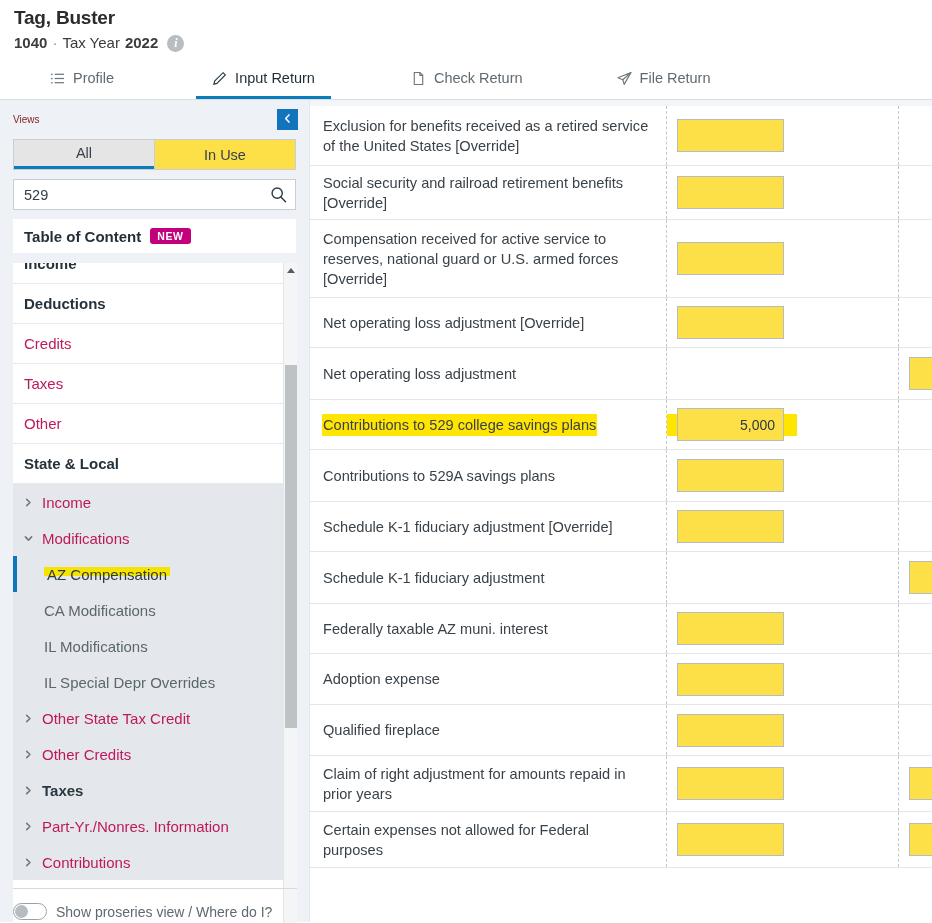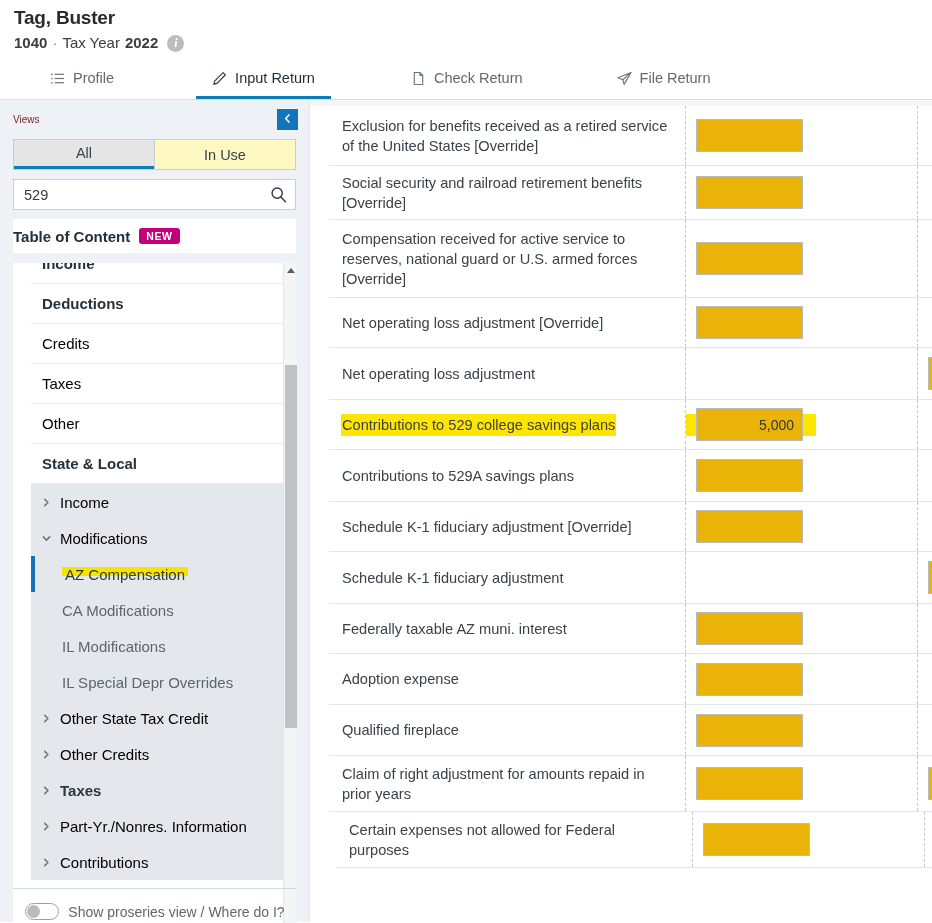--- a/index.html
+++ b/index.html
@@ -81,63 +81,63 @@
   .collapse-btn svg { width: 9px; height: 11px; }
 
   .segmented {
     display: flex; margin: 5px 13px 0 13px;
     height: 31px; background: #ffffff;
     border: 1px solid #c8ced4;
   }
   .seg {
     flex: 1; display: flex; align-items: center; justify-content: center;
     font-size: 14.5px; color: #37434c; cursor: pointer;
-    position: relative; background: #fef9c3;
+    position: relative; background: #fde047;
   }
   .seg.active { border-bottom: 3px solid #0c7dbb; background: #e5e5e5; }
   .seg + .seg { border-left: 1px solid #c8ced4; }
 
   .search-wrap {
     margin: 9px 13px 0 13px; height: 31px;
     background: #ffffff; border: 1px solid #c8ced4;
     display: flex; align-items: center; padding: 0 8px 0 10px;
   }
   .search-input {
     flex: 1; border: none; outline: none;
     font-size: 14.5px; color: #333c43;
     font-family: "Liberation Sans", sans-serif; background: transparent;
   }
   .search-icon { width: 17px; height: 17px; color: #2d3940; flex: 0 0 17px; }
   .search-icon svg { width: 100%; height: 100%; display: block; }
 
   .toc-row {
     margin: 9px 13px 0 13px; background: #ffffff;
     height: 34px; display: flex; align-items: center;
-    gap: 9px;
+    padding-left: 11px; gap: 9px;
   }
   .toc-title { font-size: 15px; font-weight: bold; color: #23303a; }
   .badge-new {
     background: #c2007b; color: #ffffff;
     font-size: 10.5px; font-weight: bold; letter-spacing: 0.6px;
     padding: 2px 7px 2px 7px; border-radius: 3px; line-height: 12px;
   }
 
   
   .tree-wrap {
     position: absolute; left: 13px; top: 163px;
     width: 284px; height: 724px;
     background: #ffffff; overflow: hidden;
   }
   .tree-scroll-area { position: absolute; left:0; top:0; width: 270px; height: 100%; }
-  .tree-inner { position: absolute; left: 18px; top: -19px; width: 270px; }
+  .tree-inner { position: absolute; left: 0; top: -19px; width: 270px; }
 
   .node {
     height: 40px; display: flex; align-items: center;
     padding-left: 11px; border-bottom: 1px solid #e6eaed;
-    font-size: 15px; color: #000000; cursor: pointer;
+    font-size: 15px; color: #be185d; cursor: pointer;
     position: relative; background: #ffffff;
   }
   .node.bold { font-weight: bold; color: #26323b; }
   .node.group {
     background: #e4e8ec; border-bottom: none;
     padding-left: 11px; gap: 9px; height: 36px;
   }
   .node.child {
     background: #e4e8ec; border-bottom: none;
     padding-left: 31px; height: 36px; color: #5c666d;
@@ -175,39 +175,38 @@
   .sb-thumb {
     position: absolute; left: 1px; width: 12px;
     top: 102px; height: 363px; background: #bfc2c5;
   }
 
   .sidebar-footer {
     position: absolute; left: 13px; bottom: 0; width: 284px;
     border-top: 1px solid #d4dade; padding-top: 12px;
     display: flex; align-items: center; gap: 9px; height: 34px;
     overflow: hidden;
-    justify-content: center;
   }
   .toggle-sw {
     width: 34px; height: 17px; border-radius: 9px;
     background: #ffffff; border: 1px solid #9aa2a8; position: relative;
     flex: 0 0 34px;
   }
   .toggle-sw::after {
     content: ""; position: absolute; left: 1px; top: 1px;
     width: 13px; height: 13px; border-radius: 50%; background: #b6bcc1;
   }
   .footer-text { font-size: 14px; color: #5e6970; white-space: nowrap; }
 
   
   .main {
     flex: 1; background: #ffffff; position: relative; overflow: hidden;
   }
   .main-topstrip { height: 6px; background: #f3f5f8; }
-  .grid { position: relative; padding-left: 19px; }
+  .grid { position: relative; }
   .grid-row {
     display: flex; align-items: stretch;
     border-bottom: 1px solid #e4e7ea; position: relative;
     min-height: 48px;
   }
   .cell-label {
     width: 356px; flex: 0 0 356px;
     display: flex; align-items: center;
     padding: 6px 14px 6px 13px;
     font-size: 14.6px; color: #3a4249; line-height: 20px;
@@ -225,21 +224,21 @@
   }
   .cell-input2 {
     flex: 1 1 auto;
     display: flex; align-items: center;
     border-left: 1px dashed #c3c7cb;
     padding-left: 10px;
     position: relative;
   }
   .field {
     width: 107px; height: 33px;
-    border: 1px solid #b7bcc1; background: #eab308;
+    border: 1px solid #b7bcc1; background: #fde047;
     display: flex; align-items: center; justify-content: flex-end;
     padding-right: 8px; font-size: 14px; color: #2f3740;
     position: relative; z-index: 2;
   }
   .hl-strip {
     position: absolute; left: 0; top: 50%; transform: translateY(-50%);
     height: 22px; width: 130px; background: #ffe500; z-index: 1;
   }
 </style>
 </head>
@@ -598,21 +597,21 @@
             <span class="lbl">Claim of right adjustment for amounts repaid in prior years</span>
           </div>
           <div class="cell-input">
             <span class="field"></span>
           </div>
           <div class="cell-input2">
             <span class="field"></span>
           </div>
         </div>
 
-        <div class="grid-row" style="height:56px;margin-left:7px;">
+        <div class="grid-row" style="height:56px;">
           <div class="cell-label">
             <span class="lbl">Certain expenses not allowed for Federal purposes</span>
           </div>
           <div class="cell-input">
             <span class="field"></span>
           </div>
           <div class="cell-input2">
             <span class="field"></span>
           </div>
         </div>

